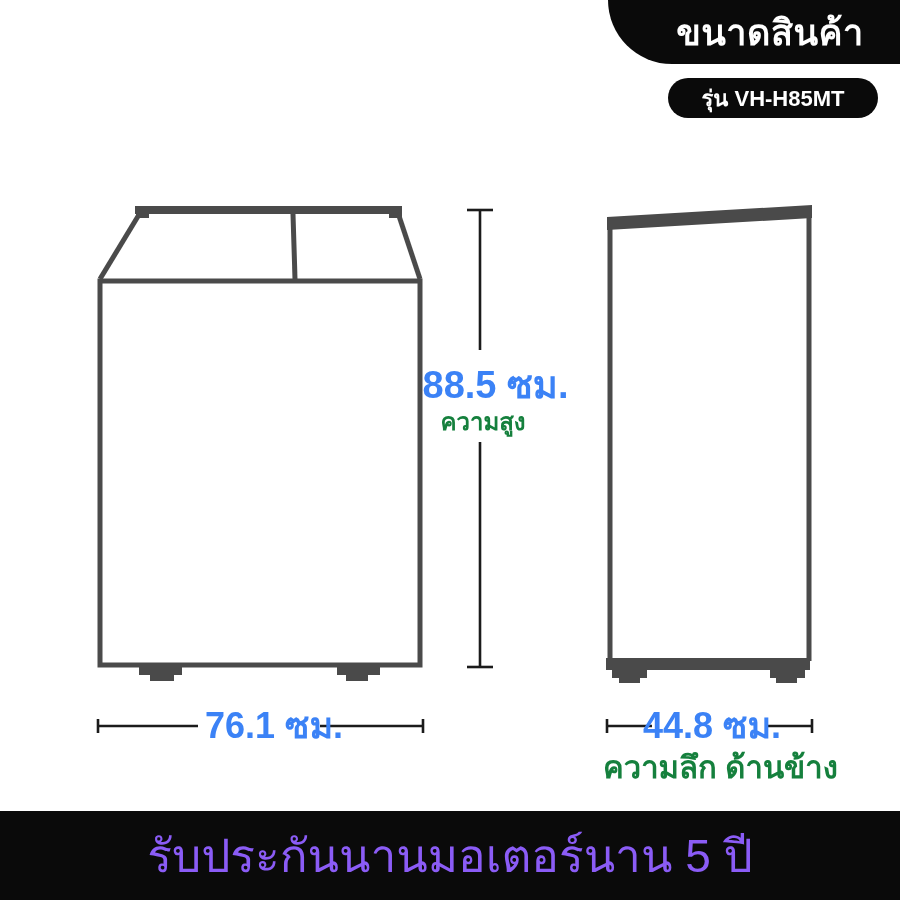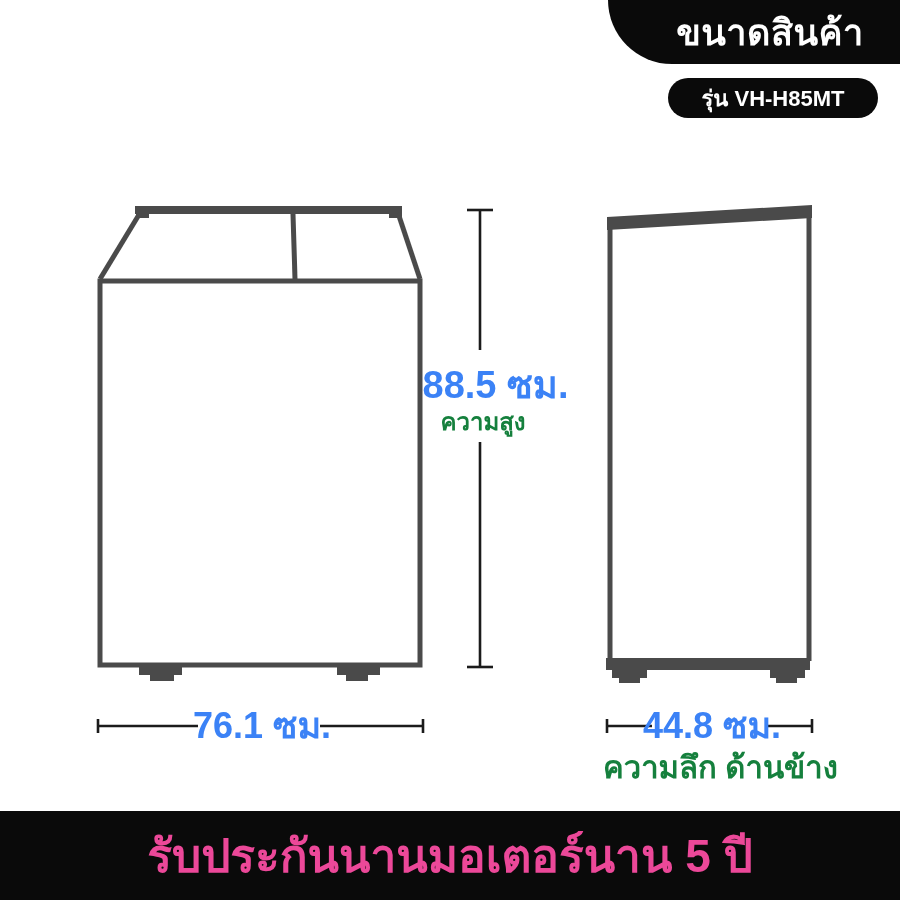--- a/index.html
+++ b/index.html
@@ -18,30 +18,30 @@
   .model-badge{
     top:78px;right:22px;width:210px;height:40px;background:#0a0a0a;border-radius:20px;
     display:flex;align-items:center;justify-content:center;text-align:center;
   }
   .model-badge span{color:#ffffff;font-size:22px;font-weight:bold;}
   
   .dim-value{font-weight:bold;font-size:36px;line-height:40px;text-align:center;color:#3b82f6;white-space:nowrap;}
   .dim-label{font-weight:600;font-size:31px;line-height:36px;text-align:center;color:#15803d;white-space:nowrap;}
   .height-value{left:408px;top:364px;width:175px;font-size:38px;line-height:42px;}
   .height-label{left:398px;top:408px;width:170px;font-size:24px;line-height:28px;}
-  .front-width-value{left:172px;top:706px;width:180px;}
+  .front-width-value{left:184px;top:706px;width:180px;}
   .front-width-label{left:160px;top:750px;width:195px;}
   .side-width-value{left:622px;top:706px;width:180px;}
   .side-width-label{left:594px;top:750px;width:230px;margin-left:9px;}
   
   .footer-banner{
     left:0;top:811px;width:900px;height:89px;background:#0a0a0a;
     display:flex;align-items:center;justify-content:center;
   }
-  .footer-banner span{color:#ec4899;font-size:46px;font-weight:bold;white-space:nowrap;}
+  .footer-banner span{color:#8b5cf6;font-size:46px;font-weight:normal;white-space:nowrap;}
   svg.lineart{position:absolute;left:0;top:0;}
 </style>
 </head>
 <body>
 
 <div class="stage">
 
   <svg class="lineart" width="900" height="900" viewBox="0 0 900 900">
 
     <g stroke="#4a4a4a" stroke-width="5" fill="none">

